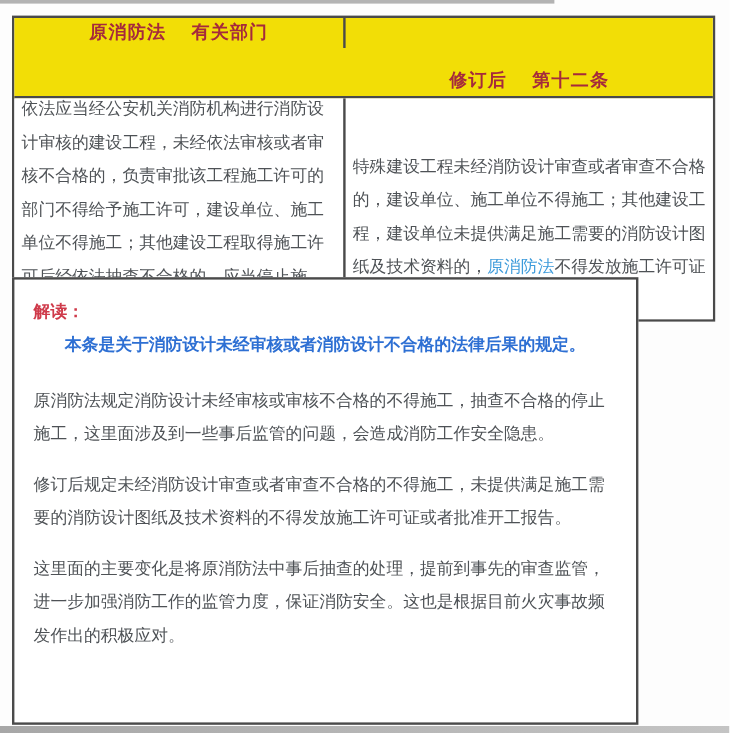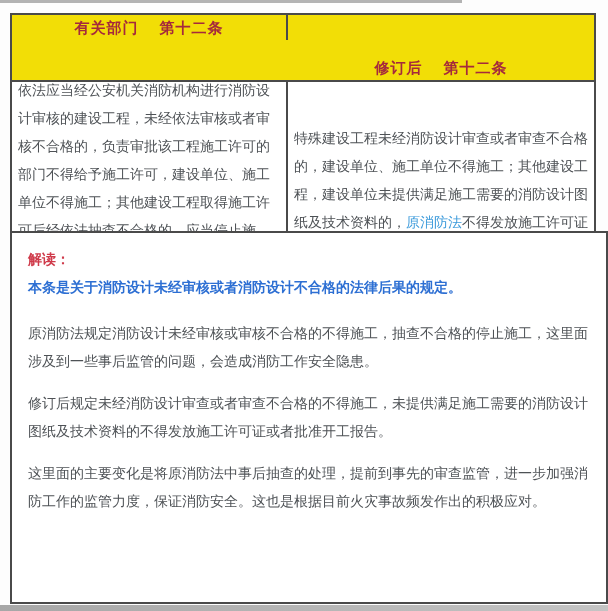--- a/index.html
+++ b/index.html
@@ -63,43 +63,43 @@
     padding: 0 6px;
     font-size: 14px;
     line-height: 28px;
     color: var(--body-text);
   }
   .body-cell p { margin: 0; }
   .hl { color: var(--highlight-azure); }
   .interpretation {
     position: absolute;
     left: 10px; top: 231px;
-    width: 598px; height: 373px;
+    width: 522px; height: 373px;
     border: 2px solid var(--border);
     background: #ffffff;
     padding: 12px 16px;
     font-size: 14px;
     line-height: 28px;
     color: var(--body-text);
   }
   .interpretation p { margin: 0 0 14px 0; }
   .red-label { color: var(--label-red); font-weight: bold; margin-bottom: 0 !important; }
   .blue-bold { color: var(--emphasis-blue); font-weight: bold; }
-  .summary-line { margin-bottom: 18px !important; }
+  .summary-line { margin-bottom: 18px !important; text-align: center; }
 </style>
 </head>
 <body>
 
 <div class="page">
 
   <div class="photo-edge-top"></div>
 
   <div class="compare-table">
     <div class="header-row">
-      <div class="header-cell col-left">有关部门　 第十二条</div>
+      <div class="header-cell col-left">原消防法　 有关部门</div>
       <div class="header-cell col-right">修订后　 第十二条</div>
     </div>
     <div class="body-row">
       <div class="body-cell col-left">
         <p>依法应当经公安机关消防机构进行消防设计审核的建设工程，未经依法审核或者审核不合格的，负责审批该工程施工许可的部门不得给予施工许可，建设单位、施工单位不得施工；其他建设工程取得施工许可后经依法抽查不合格的，应当停止施工。</p>
       </div>
       <div class="body-cell col-right">
         <p><span>特殊建设工程未经消防设计审查或者审查不合格的，建设单位、施工单位不得施工；其他建设工程，建设单位未提供满足施工需要的消防设计图纸及技术资料的，</span><span class="hl">原消防法</span><span>不得发放施工许可证或者批准开工报告。</span></p>
       </div>
     </div>

